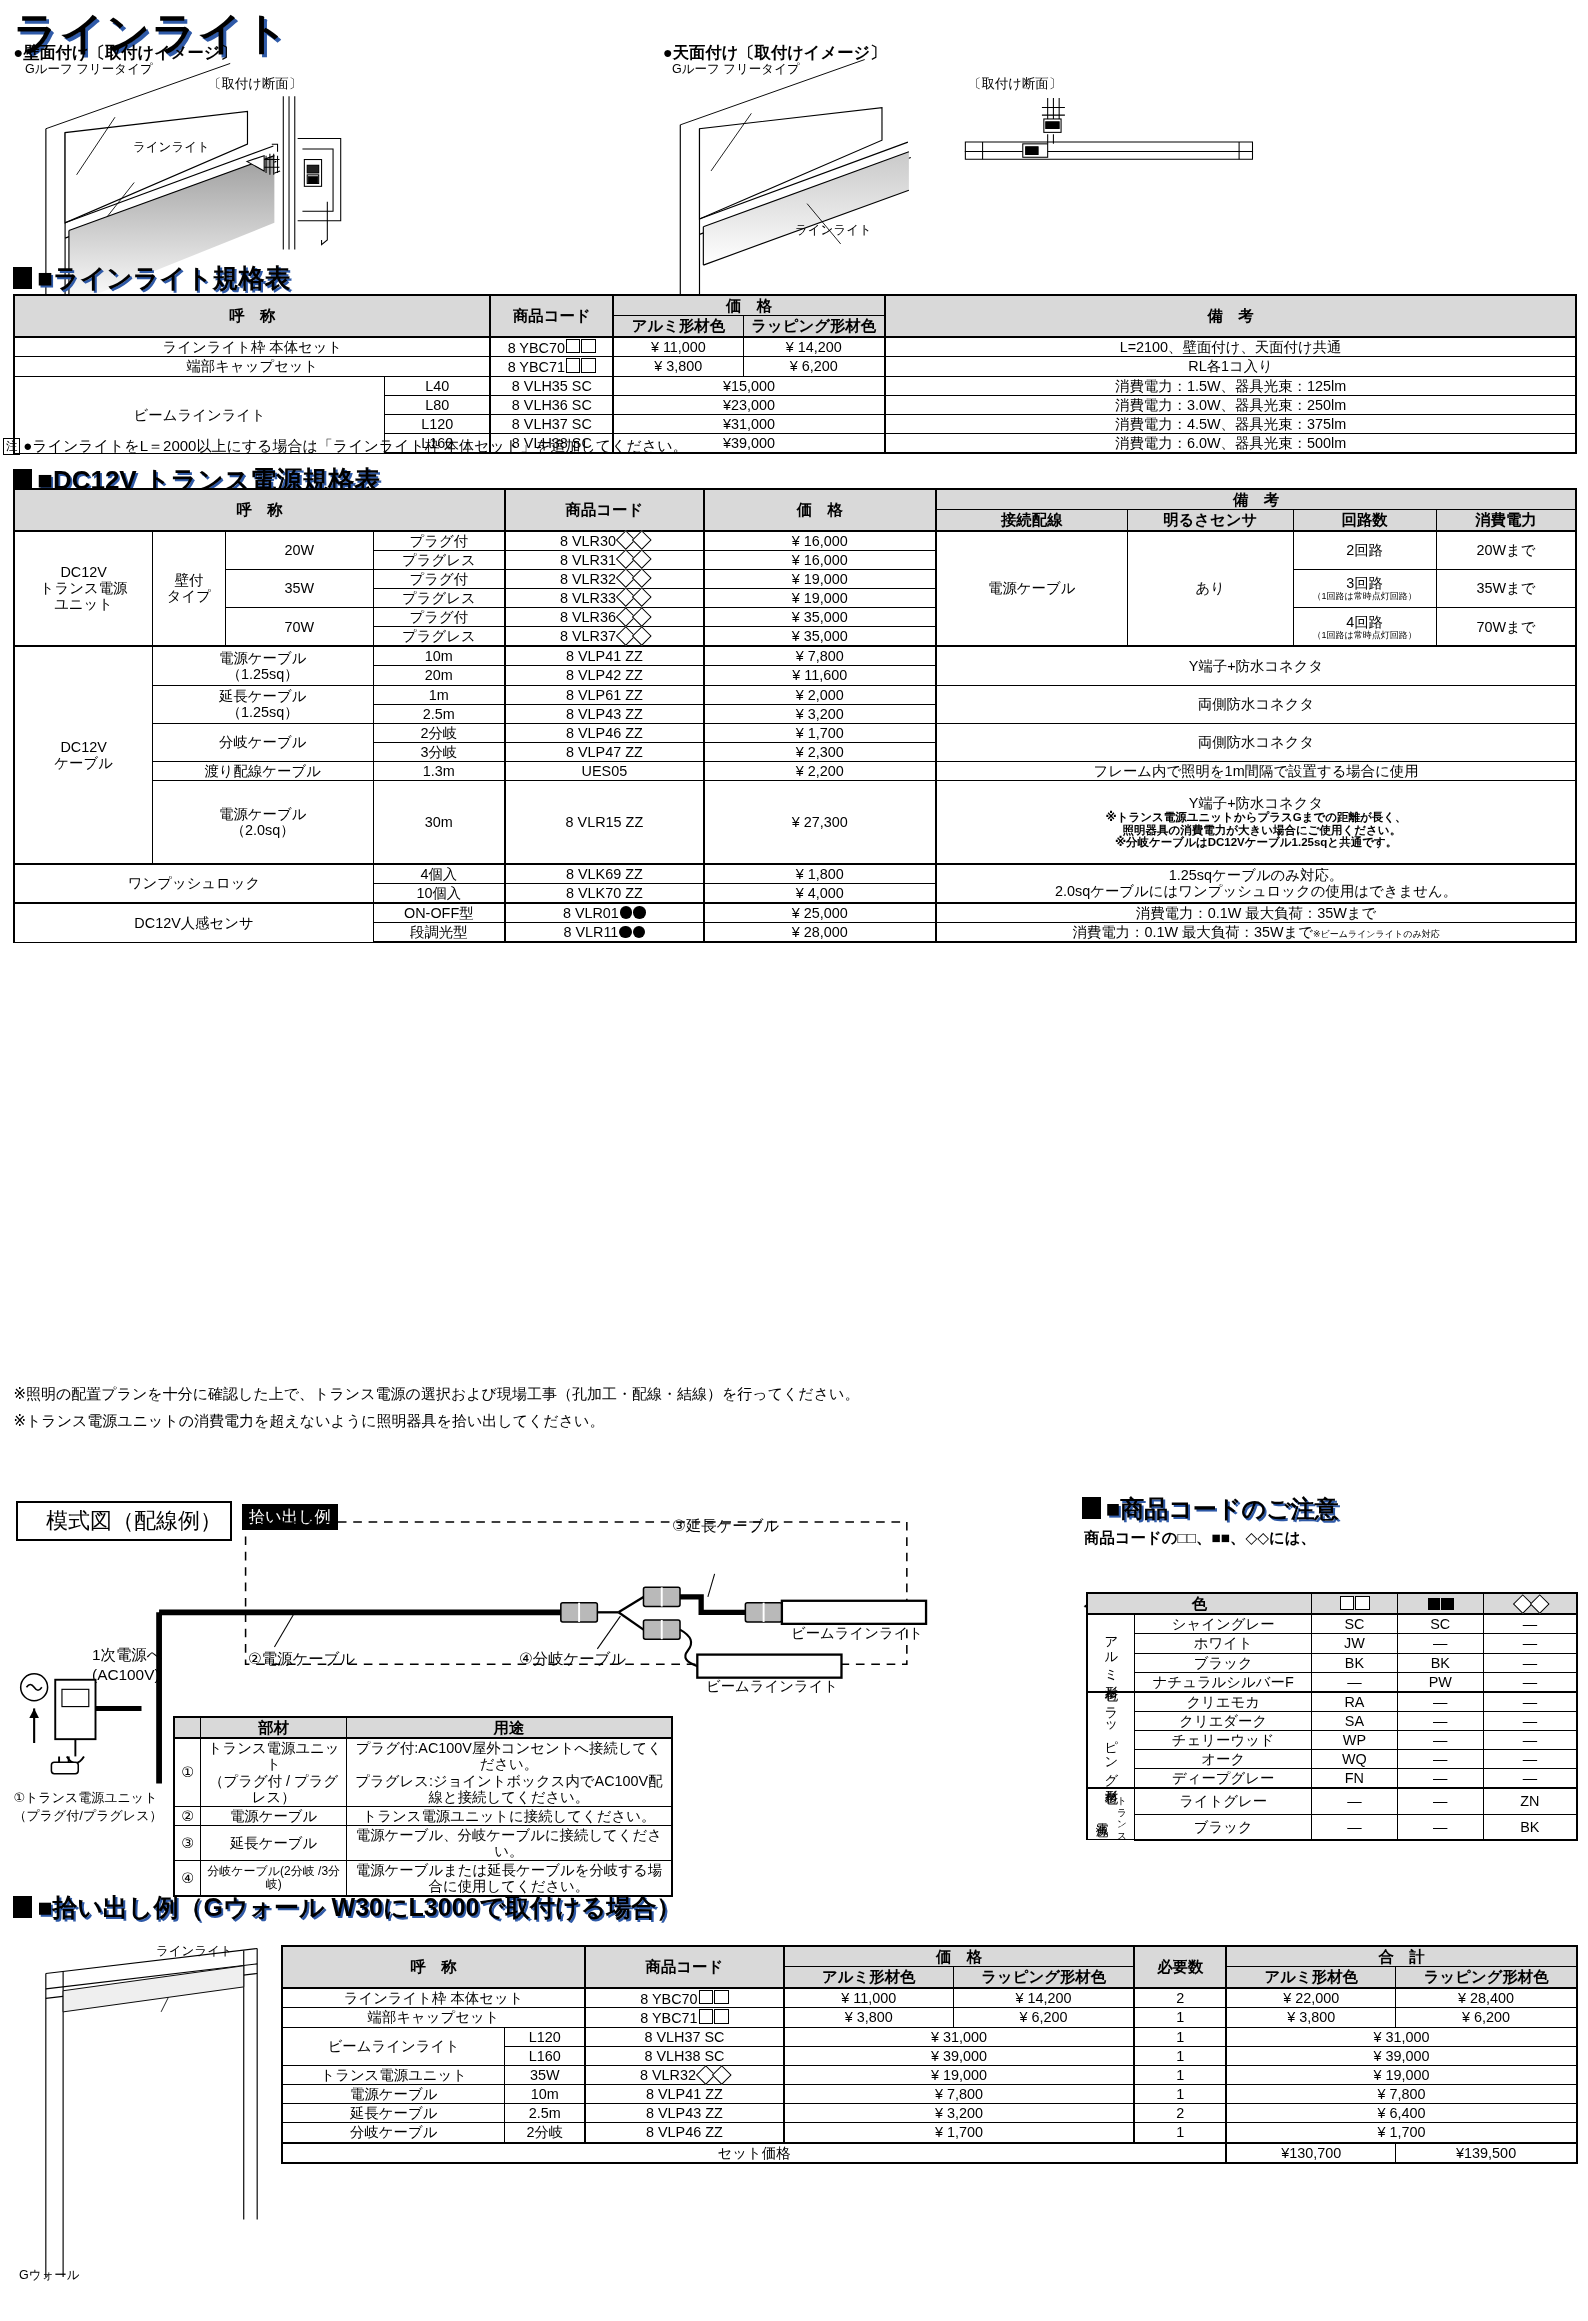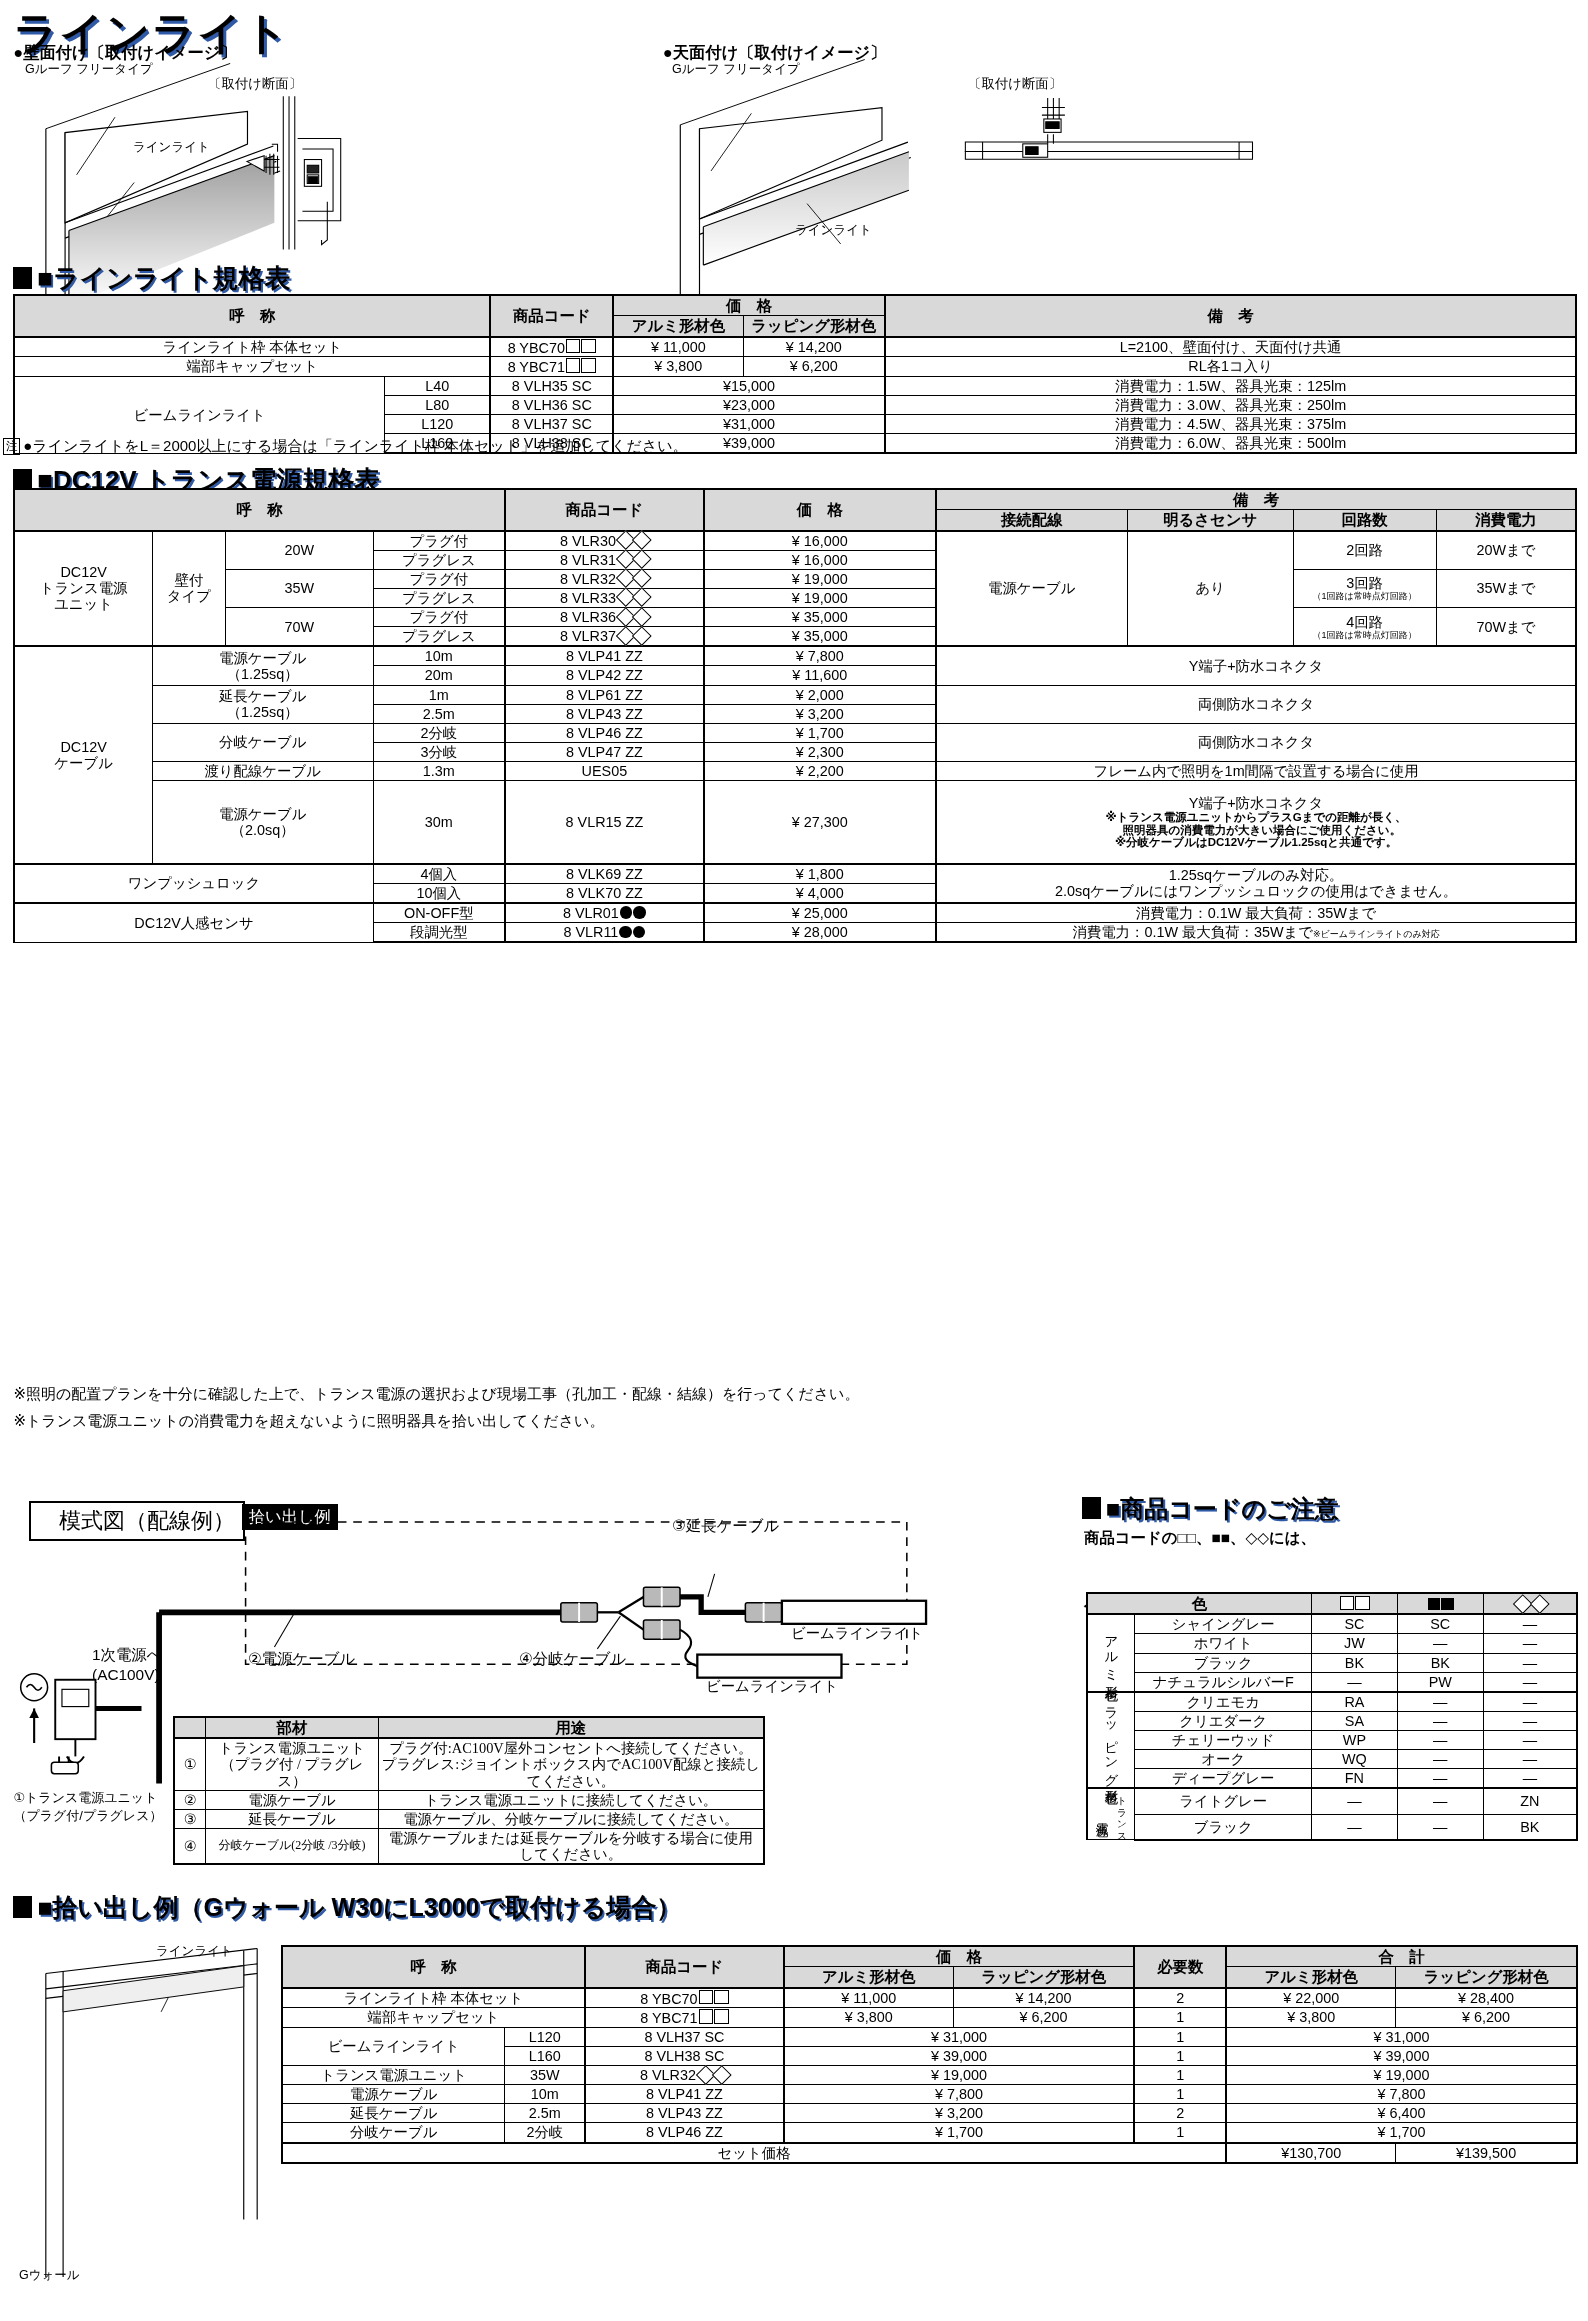--- a/index.html
+++ b/index.html
@@ -419,21 +419,21 @@
       <td class="bl br bb bold"><span>8 VLR11</span><span class="ph-ci"></span><span class="ph-ci"></span></td>
       <td class="br bb yen">¥ 28,000</td>
       <td class="br bb" colspan="4"><span>消費電力：0.1W 最大負荷：35Wまで</span><span class="xs">※ビームラインライトのみ対応</span></td>
     </tr>
   </tbody>
     </table>
 
   <div class="note" style="left:13.4px;top:1385px;">※照明の配置プランを十分に確認した上で、トランス電源の選択および現場工事（孔加工・配線・結線）を行ってください。</div>
   <div class="note" style="left:13.4px;top:1412px;">※トランス電源ユニットの消費電力を超えないように照明器具を拾い出してください。</div>
 
-  <div class="boxlabel" style="left:29px;top:1501px;padding-left:28px;">模式図（配線例）</div>
+  <div class="boxlabel" style="left:16px;top:1501px;padding-left:28px;">模式図（配線例）</div>
   <div class="blackchip" style="left:242px;top:1504px;">拾い出し例</div>
 
   <svg width="1038" height="250" style="left:13.4px;top:1495px;" viewBox="0 0 1080 260">
 
     <rect x="242" y="28" width="688" height="148" fill="none" stroke="#000" stroke-width="1.6" stroke-dasharray="9 7"></rect>
 
     <path d="M152 122 L152 300 M152 122 L570 122" stroke="#000" stroke-width="6" fill="none"></path>
 
     <g stroke="#000" stroke-width="1.6" fill="#b9b9b9">
       <rect x="570" y="112" width="38" height="20" rx="2"></rect>
@@ -489,21 +489,21 @@
     <div>①トランス電源ユニット</div>
     <div>（プラグ付/プラグレス）</div>
   </div>
 
   <div class="lbl" style="left:248px;top:1649px;font-size:15.4px;">②電源ケーブル</div>
   <div class="lbl" style="left:672px;top:1516px;font-size:15.4px;">③延長ケーブル</div>
   <div class="lbl" style="left:519px;top:1649px;font-size:15.4px;">④分岐ケーブル</div>
   <div class="lbl" style="left:791px;top:1624px;font-size:14.4px;">ビームラインライト</div>
   <div class="lbl" style="left:706px;top:1677px;font-size:14.4px;">ビームラインライト</div>
 
-  <table class="t" style="left:173px;top:1716px;width:592px;font-family:Liberation Serif, serif;">
+  <table class="t" style="left:173px;top:1716px;width:500px;">
     <colgroup>
         <col style="width:27px">
         <col style="width:146px">
         <col style="width:327px">
       </colgroup>
     <tbody>
         <tr>
       <th class="bt bl"></th>
       <th class="bt">部材</th>
       <th class="bt br">用途</th>

